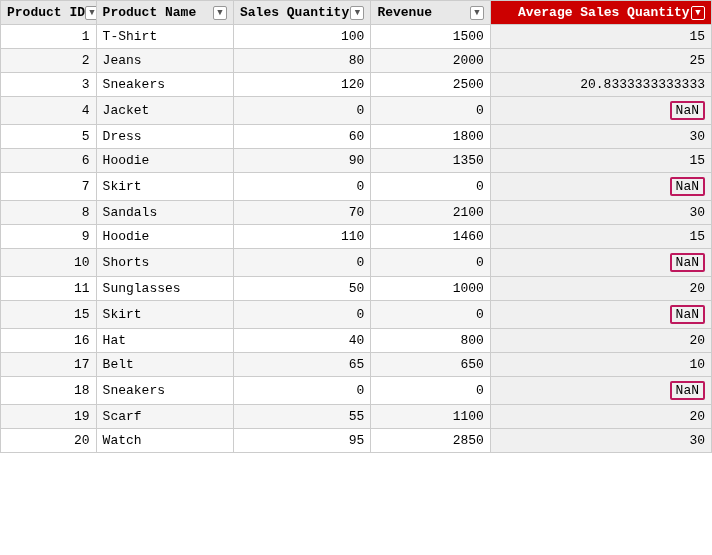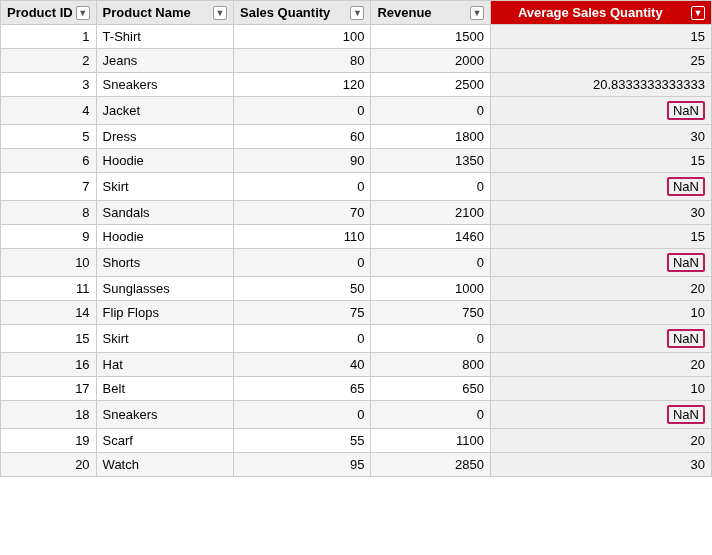--- a/index.html
+++ b/index.html
@@ -6,20 +6,21 @@
     body {
       font-family: Arial, sans-serif;
       font-size: 13px;
       background: #fff;
       width: 712px;
     }
     table {
       border-collapse: collapse;
       width: 100%;
       table-layout: fixed;
+      font-family: Liberation Mono, monospace;
     }
     th, td {
       border: 1px solid #ccc;
       padding: 4px 6px;
       overflow: hidden;
       white-space: nowrap;
     }
     th {
       background: #e8e8e8;
       font-weight: bold;
@@ -196,27 +197,20 @@
         <td class="col-avg avg-col"><span class="nan-cell">NaN</span></td>
       </tr>
       <tr>
         <td class="col-id">11</td>
         <td class="col-name text-left">Sunglasses</td>
         <td class="col-sales">50</td>
         <td class="col-revenue">1000</td>
         <td class="col-avg avg-col">20</td>
       </tr>
       <tr>
-        <td class="col-id">14</td>
-        <td class="col-name text-left">Flip Flops</td>
-        <td class="col-sales">75</td>
-        <td class="col-revenue">750</td>
-        <td class="col-avg avg-col">10</td>
-      </tr>
-      <tr>
         <td class="col-id">15</td>
         <td class="col-name text-left">Skirt</td>
         <td class="col-sales">0</td>
         <td class="col-revenue">0</td>
         <td class="col-avg avg-col"><span class="nan-cell">NaN</span></td>
       </tr>
       <tr>
         <td class="col-id">16</td>
         <td class="col-name text-left">Hat</td>
         <td class="col-sales">40</td>

